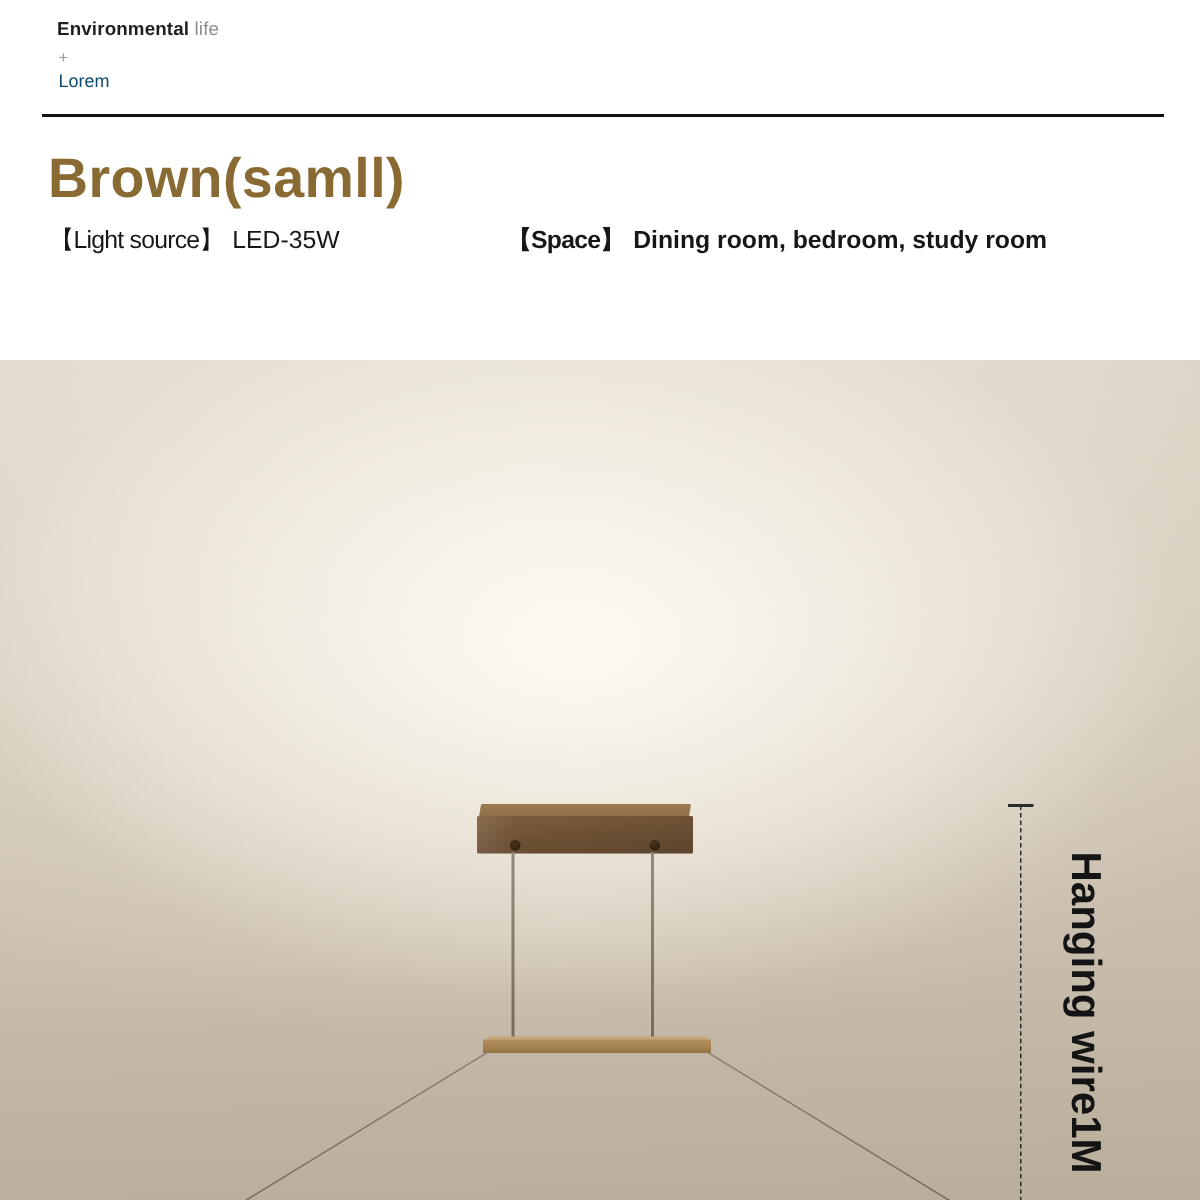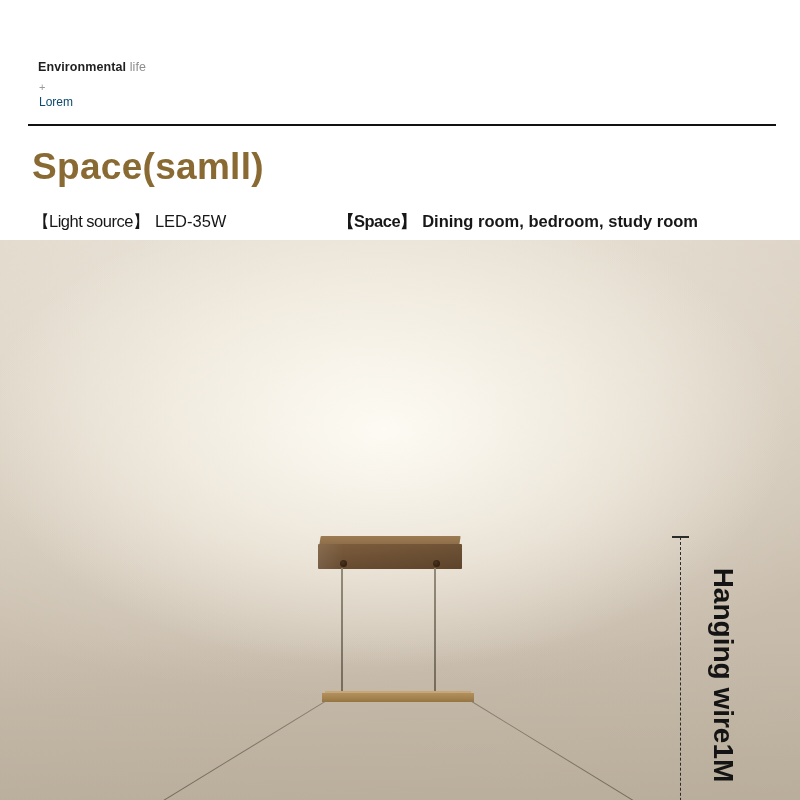--- a/index.html
+++ b/index.html
@@ -6,32 +6,32 @@
   body{
     width:800px;height:800px;
     background:#ffffff;
     font-family:"Liberation Sans","DejaVu Sans",sans-serif;
     overflow:hidden;
     position:relative;
   }
   .page{position:relative;width:800px;height:800px;}
 
   
-  .header{position:absolute;left:0;top:0;width:800px;height:240px;background:#fff;margin-top:48px;}
+  .header{position:absolute;left:0;top:0;width:800px;height:240px;background:#fff;}
   .brand{position:absolute;left:38px;top:12px;font-size:12.5px;letter-spacing:.1px;white-space:nowrap;}
   .brand .b-strong{font-weight:bold;color:#1f1f1f;}
   .brand .b-light{font-weight:normal;color:#8d8d8d;}
   .plus{position:absolute;left:39px;top:34px;font-size:11px;color:#9a9a9a;line-height:1;}
   .lorem{position:absolute;left:39px;top:48px;font-size:12px;color:#0c4a6e;line-height:1;}
   .rule{position:absolute;left:28px;top:76px;width:748px;height:2px;background:#111;}
 
   .title{position:absolute;left:32px;top:100px;font-size:37px;font-weight:bold;
          color:#8a6a33;letter-spacing:.3px;line-height:1.05;white-space:nowrap;}
 
-  .specs{position:absolute;left:0;top:163px;width:716px;height:64px;}
+  .specs{position:absolute;left:0;top:149px;width:716px;height:64px;}
   .spec-row{position:absolute;left:0;width:800px;height:30px;}
   .spec-row.r1{top:0;}
   .spec-row.r2{top:30px;}
   .spec-cell{position:absolute;font-size:16.5px;color:#171717;white-space:nowrap;letter-spacing:0px;}
   .spec-cell.left{left:33px;}
   .spec-cell.right{left:338px;font-weight:bold;}
   .spec-key{letter-spacing:-.5px;}
   .spec-val{margin-left:6px;}
   sup.sq{font-size:10px;vertical-align:super;line-height:0;}
 
@@ -98,21 +98,21 @@
 
     <div class="brand">
       <span class="b-strong">Environmental</span><span class="b-light"> life</span>
     </div>
 
     <div class="plus">+</div>
     <div class="lorem">Lorem</div>
 
     <div class="rule"></div>
 
-    <div class="title">Space(samll)</div>
+    <div class="title">Brown(samll)</div>
 
     <div class="specs">
       <div class="spec-row r1">
         <div class="spec-cell left">
           <span class="spec-key">【Light source】</span><span class="spec-val">LED-35W</span>
         </div>
         <div class="spec-cell right">
           <span class="spec-key">【Space】</span><span class="spec-val">Dining room, bedroom, study room</span>
         </div>
       </div>

